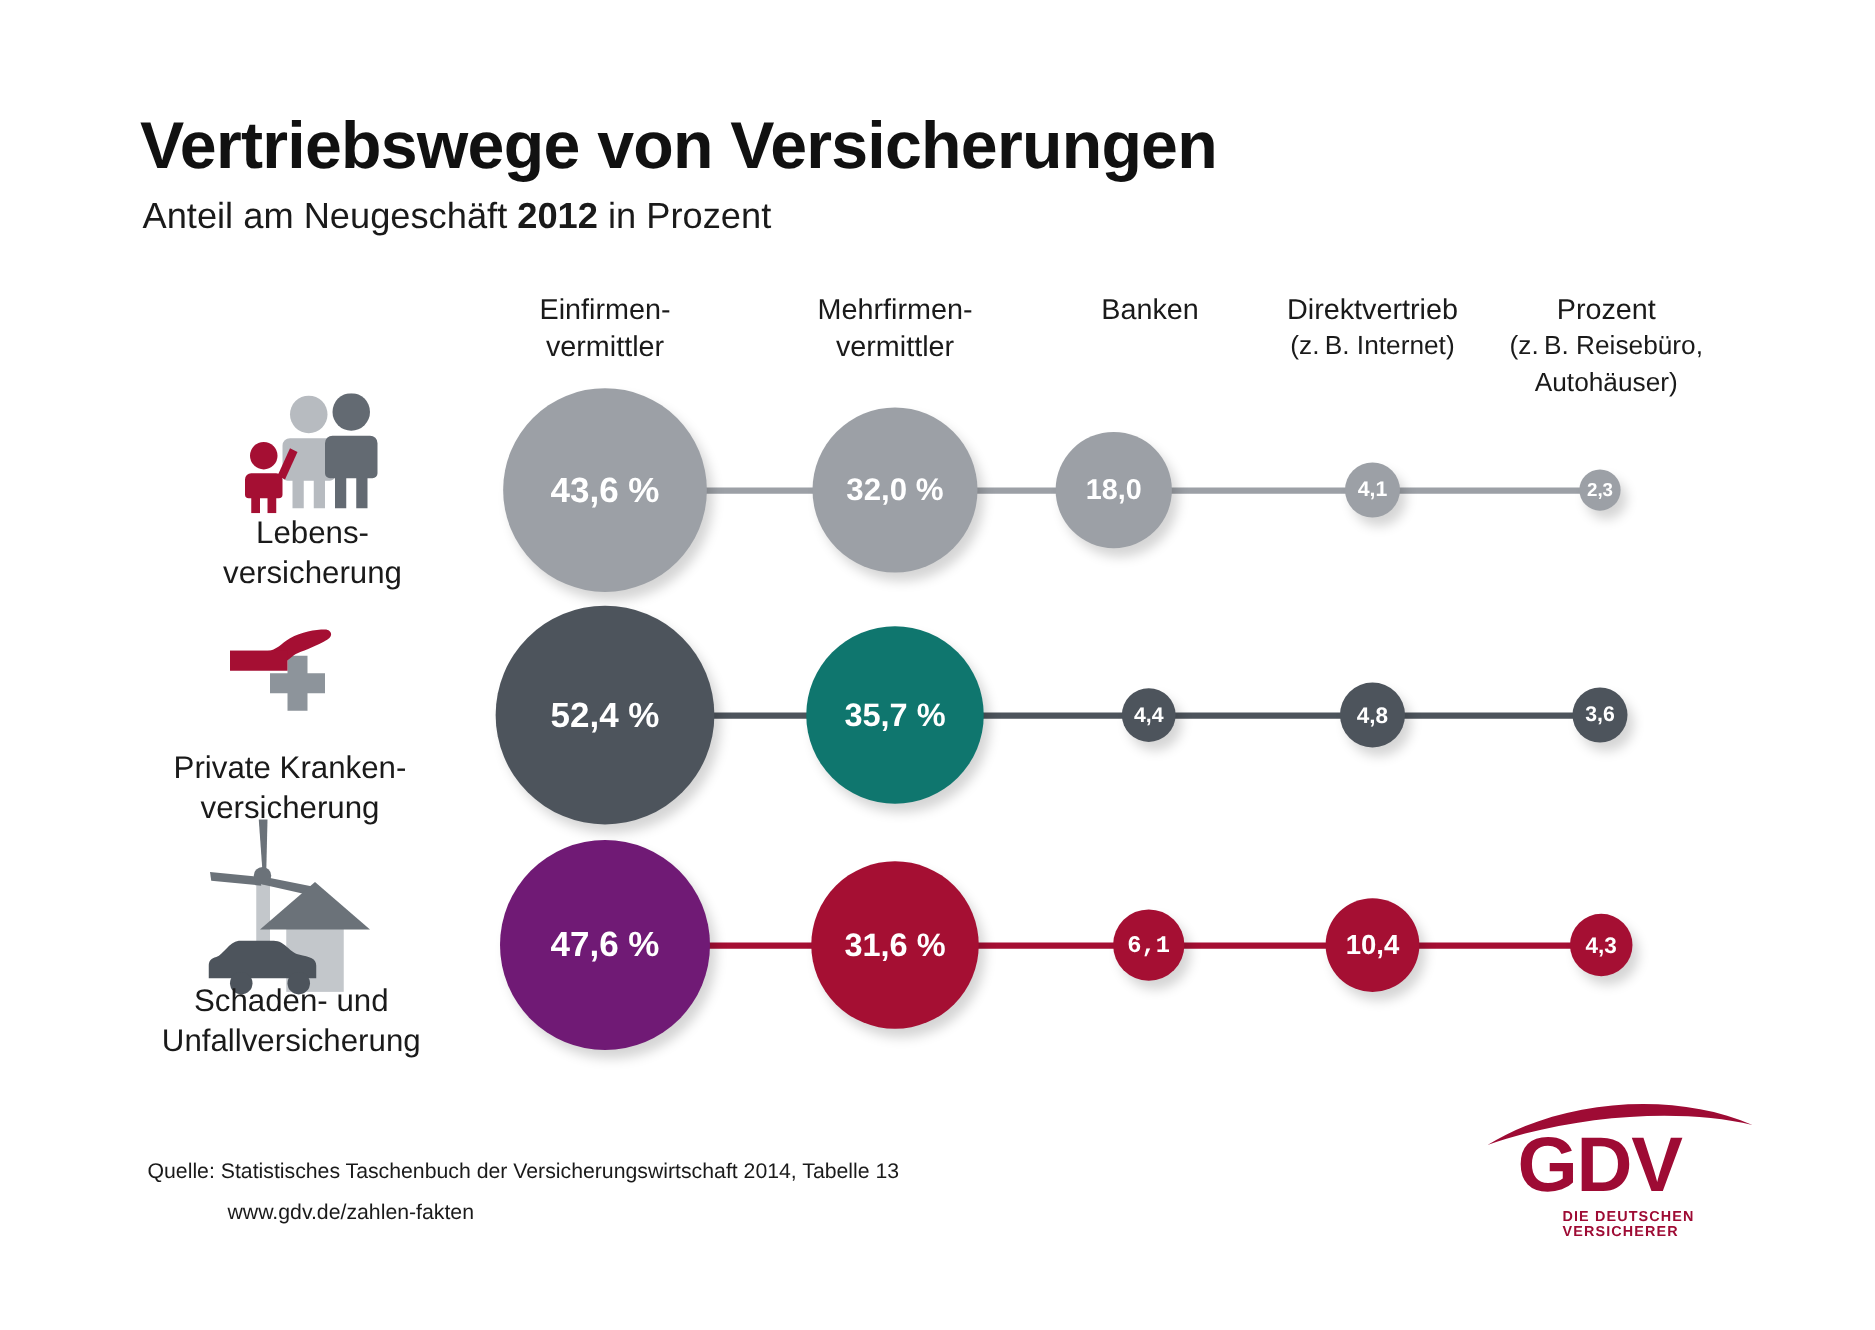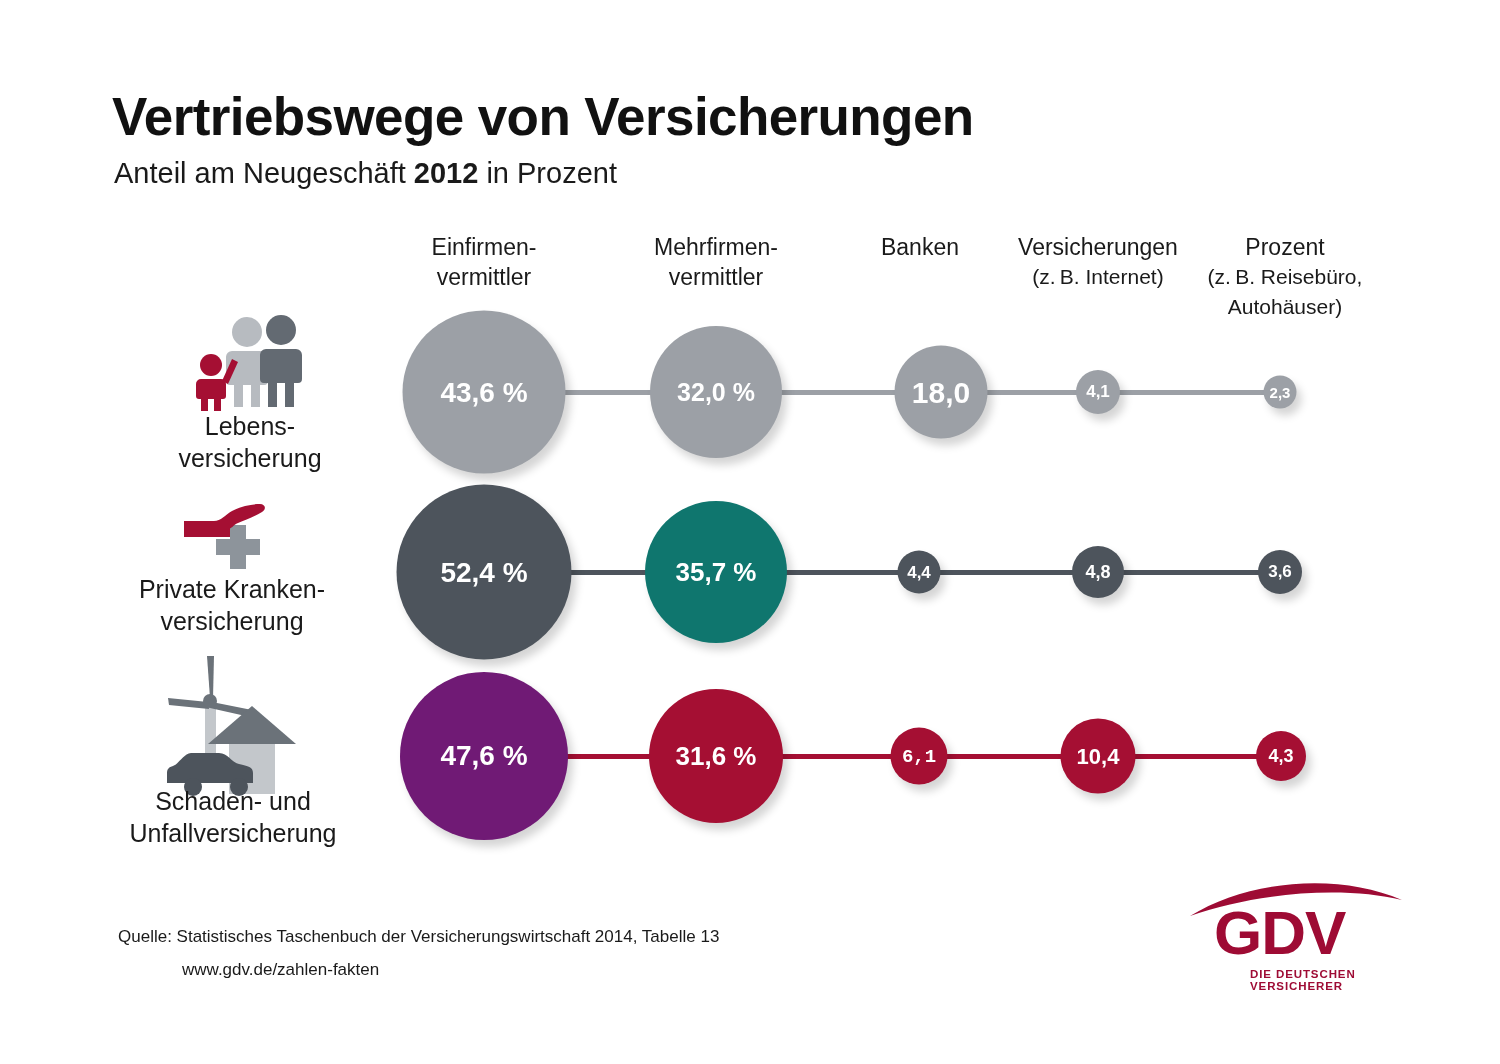--- a/index.html
+++ b/index.html
@@ -91,21 +91,21 @@
     <div>vermittler</div>
   </div>
   <div class="col-head" style="left:716px;top:232px;width:280px;">
     <div>Mehrfirmen-</div>
     <div>vermittler</div>
   </div>
   <div class="col-head" style="left:920px;top:232px;width:180px;">
     <div>Banken</div>
   </div>
   <div class="col-head" style="left:1098px;top:232px;width:240px;">
-    <div>Versicherungen</div>
+    <div>Direktvertrieb</div>
     <div class="sub">(z. B. Internet)</div>
   </div>
   <div class="col-head" style="left:1285px;top:232px;width:230px;">
     <div>Prozent</div>
     <div class="sub">(z. B. Reisebüro,</div>
     <div class="sub">Autohäuser)</div>
   </div>
 
   <div class="row">
 
@@ -125,36 +125,36 @@
     </div>
     <div class="row-label" style="left:250px;top:410px;">
       <div>Lebens-</div>
       <div>versicherung</div>
     </div>
 
     <div class="row-line" style="left:484px;top:390px;width:801px;background:#9CA0A6;"></div>
 
     <div class="bubble" style="left:484px;top:392px;width:163px;height:163px;background:#9CA0A6;font-size:28px;">43,6 %</div>
     <div class="bubble" style="left:716px;top:392px;width:132px;height:132px;background:#9CA0A6;font-size:25px;">32,0 %</div>
-    <div class="bubble" style="left:941px;top:392px;width:93px;height:93px;background:#9CA0A6;font-size:30px;">18,0</div>
+    <div class="bubble" style="left:891px;top:392px;width:93px;height:93px;background:#9CA0A6;font-size:23px;">18,0</div>
     <div class="bubble" style="left:1098px;top:392px;width:44px;height:44px;background:#9CA0A6;font-size:17px;">4,1</div>
     <div class="bubble" style="left:1280px;top:392px;width:33px;height:33px;background:#9CA0A6;font-size:15px;">2,3</div>
   </div>
 
   <div class="row">
     <div class="row-icon" style="left:232px;top:535px;">
       <svg width="104" height="76" viewBox="0 0 104 76">
 
         <path d="M50 30 h16 v14 h14 v16 h-14 v14 h-16 v-14 h-14 v-16 h14 z" fill="#8D949B"></path>
 
         <path d="M4 26 h30 c7 0 11 -6 18 -10 c9 -5 20 -7 28 -7 c5 0 7 5 2 8 c-8 5 -17 8 -24 11 c-5 2 -6 6 -12 7 h-42 z" fill="#A50F33"></path>
         <path d="M4 26 h46 v16 h-46 z" fill="#A50F33"></path>
       </svg>
     </div>
-    <div class="row-label" style="left:232px;top:573px;text-align:center;">
+    <div class="row-label" style="left:232px;top:598px;text-align:center;">
       <div>Private Kranken-</div>
       <div>versicherung</div>
     </div>
     <div class="row-line" style="left:484px;top:570px;width:801px;background:#4D545C;"></div>
     <div class="bubble" style="left:484px;top:572px;width:175px;height:175px;background:#4D545C;font-size:28px;">52,4 %</div>
     <div class="bubble" style="left:716px;top:572px;width:142px;height:142px;background:#0f766e;font-size:26px;">35,7 %</div>
     <div class="bubble" style="left:919px;top:572px;width:43px;height:43px;background:#4D545C;font-size:17px;">4,4</div>
     <div class="bubble" style="left:1098px;top:572px;width:52px;height:52px;background:#4D545C;font-size:18px;">4,8</div>
     <div class="bubble" style="left:1280px;top:572px;width:44px;height:44px;background:#4D545C;font-size:17px;">3,6</div>
   </div>

